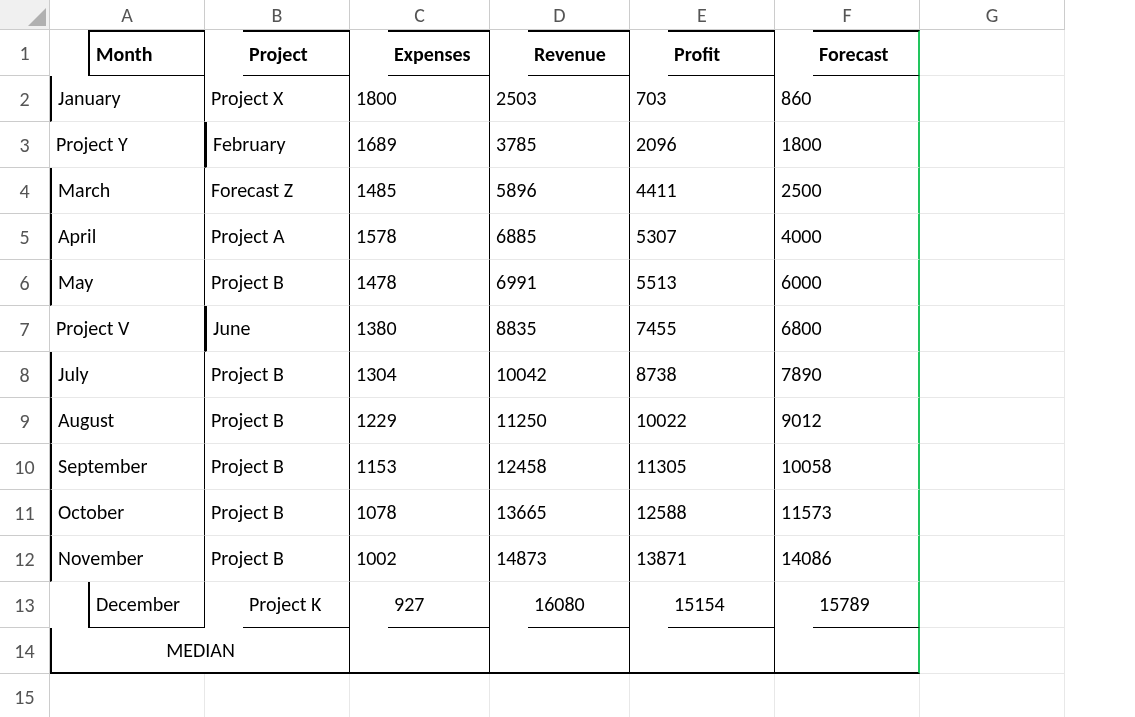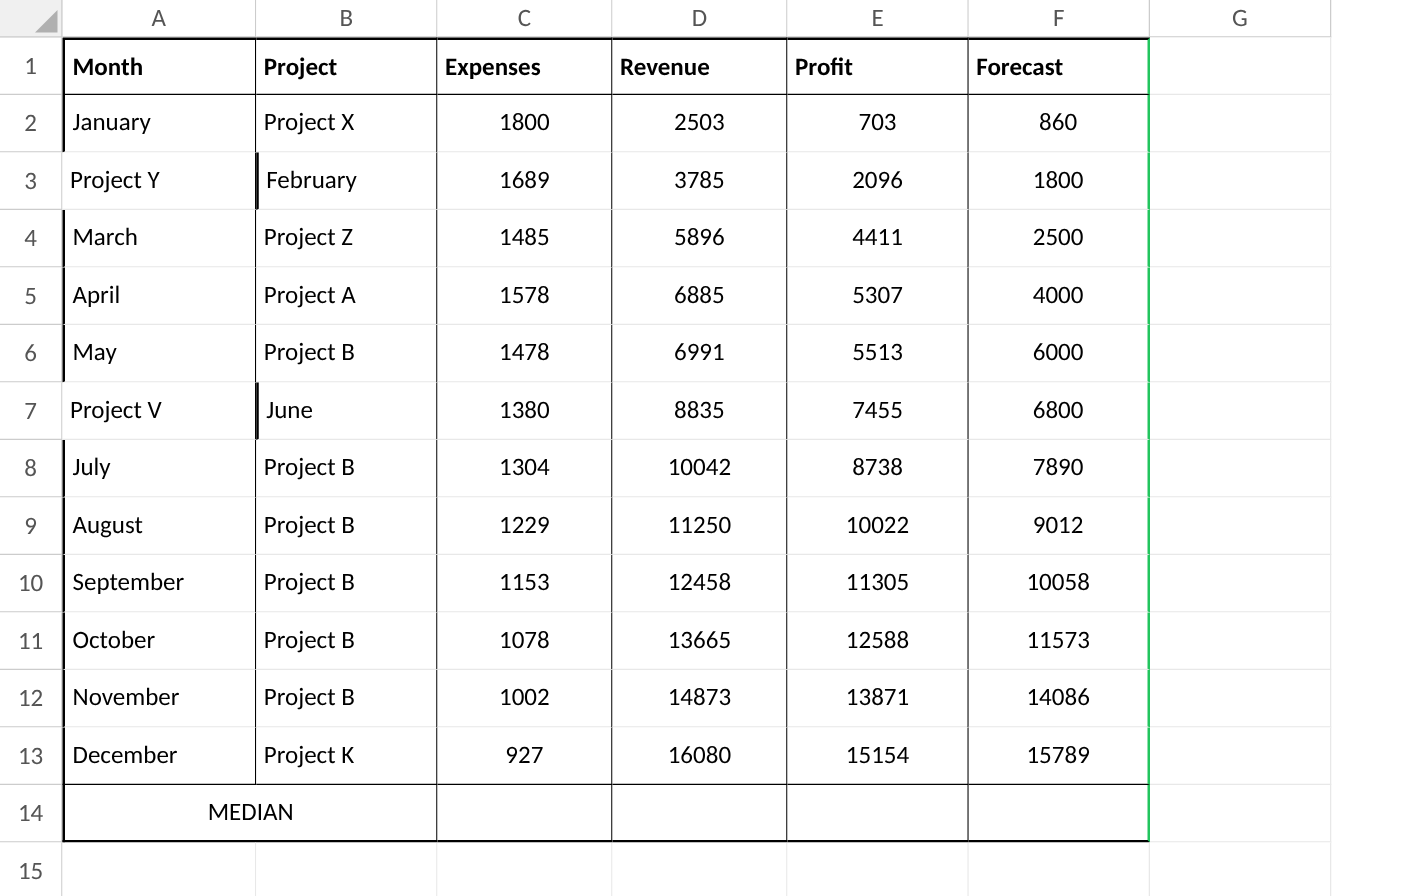--- a/index.html
+++ b/index.html
@@ -59,31 +59,31 @@
       border-right: 1px solid #e8e8e8;
       border-bottom: 1px solid #e8e8e8;
       height: 46px;
       line-height: 44px;
       padding: 0 6px;
       background: #fff;
       overflow: hidden;
       white-space: nowrap;
     }
     .bold { font-weight: bold; }
-    .right { text-align: center; }
+    .right { text-align: left; }
     .left { text-align: left; }
 
     
     .bt { border-top: 2px solid #000; }
     .bb { border-bottom: 2px solid #000; }
     .bl { border-left: 2px solid #000; }
     .br { border-right: 2px solid #22c55e; }
     
     .iv { border-right: 1.5px solid #000; }
-    .ib { border-bottom: 1.5px solid #000; }
+    .ib { border-bottom: 1.5px solid #000; margin-left: 38px; }
 
     .median-merge {
       grid-column: 2 / span 2;
       text-align: center;
       font-weight: normal;
     }
   </style>
 </head>
 <body>
 
@@ -115,21 +115,21 @@
     <div class="rowhdr">3</div>
     <div class="cell left iv">Project Y</div>
     <div class="cell left bl iv">February</div>
     <div class="cell right iv">1689</div>
     <div class="cell right iv">3785</div>
     <div class="cell right iv">2096</div>
     <div class="cell right br">1800</div>
     <div class="cell"></div>
     <div class="rowhdr">4</div>
     <div class="cell left bl iv">March</div>
-    <div class="cell left iv">Project Z</div>
+    <div class="cell left iv">Forecast Z</div>
     <div class="cell right iv">1485</div>
     <div class="cell right iv">5896</div>
     <div class="cell right iv">4411</div>
     <div class="cell right br">2500</div>
     <div class="cell"></div>
     <div class="rowhdr">5</div>
     <div class="cell left bl iv">April</div>
     <div class="cell left iv">Project A</div>
     <div class="cell right iv">1578</div>
     <div class="cell right iv">6885</div>

